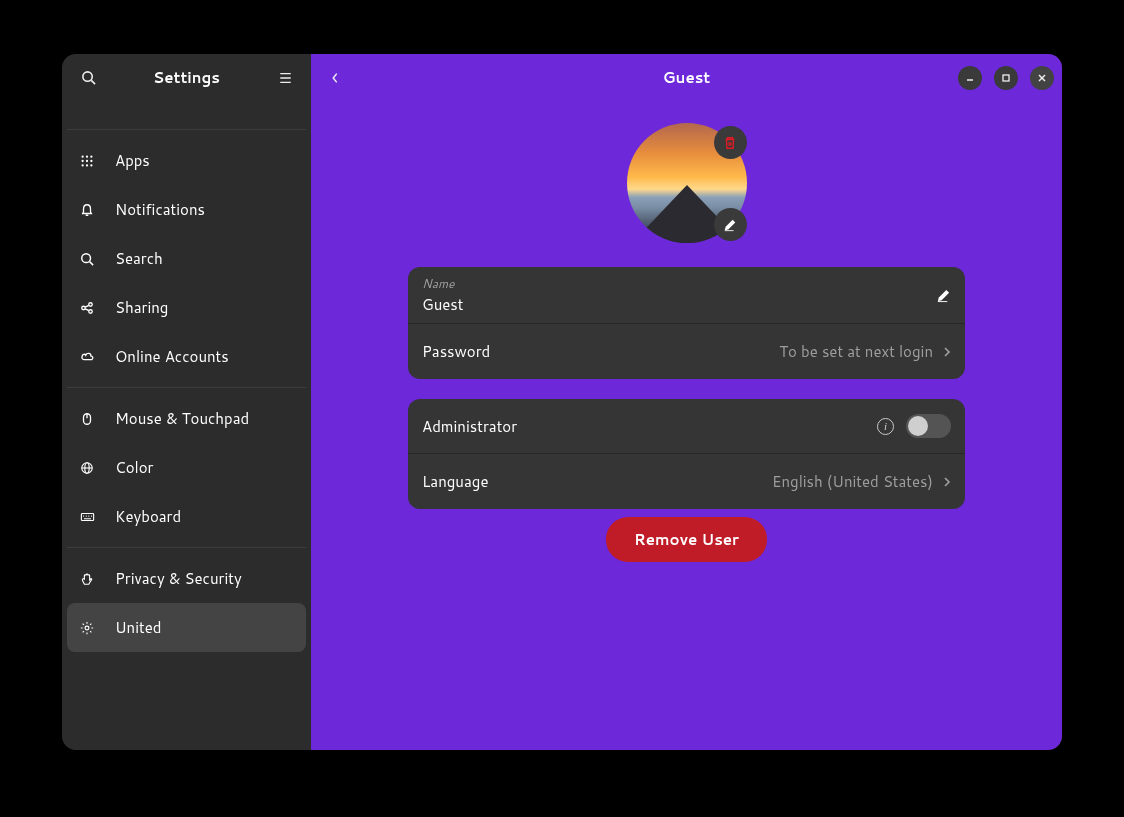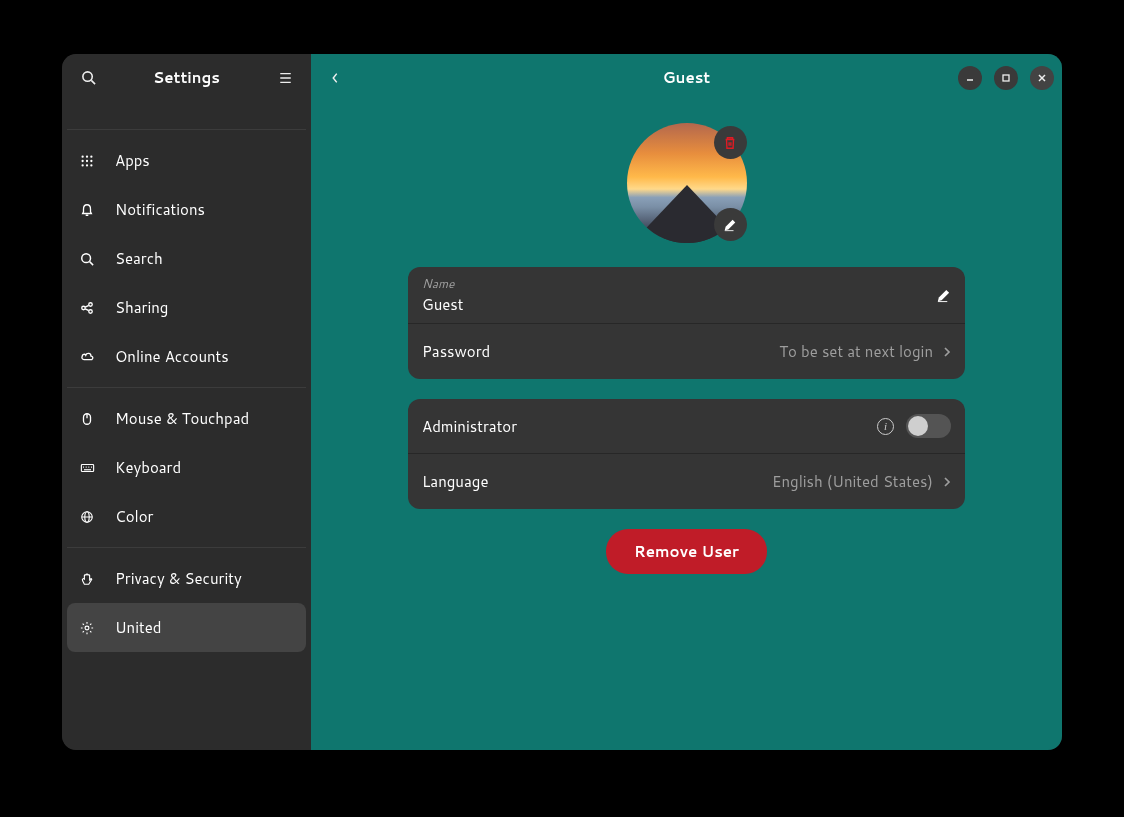--- a/index.html
+++ b/index.html
@@ -63,21 +63,21 @@
   }
   .sidebar-item.active { background: #444444; }
   .sidebar-item .icon { width: 16px; height: 16px; display:flex; align-items:center; justify-content:center; color: #fff; }
   .sidebar-item.cut { height: 22px; align-items: flex-start; padding-top: 0; overflow:hidden; }
   .separator { height: 1px; background: rgba(255,255,255,0.08); margin: 6px 0; }
   
   .main {
     flex: 1;
     display: flex;
     flex-direction: column;
-    background: #0f766e;
+    background: #6d28d9;
   }
   .main-header {
     height: 47px;
     display: flex;
     align-items: center;
     padding: 0 8px;
     position: relative;
   }
   .main-title {
     position: absolute;
@@ -186,21 +186,21 @@
   .info-icon {
     margin-right: 12px;
     width:17px; height:17px;
     border: 1.5px solid #ccc; border-radius:50%;
     display:flex; align-items:center; justify-content:center;
     font-size:11px; color:#ccc;
     font-family: serif;
     font-style: italic;
   }
   .remove-btn {
-    margin-top: 20px;
+    margin-top: 8px;
     background: #c01c28;
     color: #fff;
     border: none;
     font-size: 15px;
     font-weight: 700;
     padding: 12px 28px;
     border-radius: 22px;
     cursor: pointer;
   }
   .edit-pencil { color:#fff; }
@@ -296,40 +296,40 @@
         <span class="icon">
           <svg width="14" height="14" viewBox="0 0 16 16" fill="none" stroke="currentColor" stroke-width="1.5">
               <rect x="4" y="2" width="8" height="12" rx="4"></rect>
               <line x1="8" y1="2" x2="8" y2="7"></line>
             </svg>
         </span>
         <span>Mouse &amp; Touchpad</span>
       </div>
       <div class="sidebar-item">
         <span class="icon">
+          <svg width="14" height="14" viewBox="0 0 16 16" fill="none" stroke="currentColor" stroke-width="1.3">
+              <circle cx="8" cy="8" r="6"></circle>
+              <ellipse cx="8" cy="8" rx="2.5" ry="6"></ellipse>
+              <line x1="2" y1="8" x2="14" y2="8"></line>
+            </svg>
+        </span>
+        <span>Color</span>
+      </div>
+      <div class="sidebar-item">
+        <span class="icon">
           <svg width="15" height="14" viewBox="0 0 16 16" fill="none" stroke="currentColor" stroke-width="1.3">
               <rect x="1" y="4" width="14" height="8" rx="1"></rect>
               <line x1="3" y1="7" x2="4" y2="7"></line>
               <line x1="6" y1="7" x2="7" y2="7"></line>
               <line x1="9" y1="7" x2="10" y2="7"></line>
               <line x1="12" y1="7" x2="13" y2="7"></line>
               <line x1="4" y1="10" x2="12" y2="10"></line>
             </svg>
         </span>
         <span>Keyboard</span>
-      </div>
-      <div class="sidebar-item">
-        <span class="icon">
-          <svg width="14" height="14" viewBox="0 0 16 16" fill="none" stroke="currentColor" stroke-width="1.3">
-              <circle cx="8" cy="8" r="6"></circle>
-              <ellipse cx="8" cy="8" rx="2.5" ry="6"></ellipse>
-              <line x1="2" y1="8" x2="14" y2="8"></line>
-            </svg>
-        </span>
-        <span>Color</span>
       </div>
       <div class="separator"></div>
 
       <div class="sidebar-item">
         <span class="icon">
           <svg width="14" height="14" viewBox="0 0 16 16" fill="none" stroke="currentColor" stroke-width="1.3">
               <path d="M5 8 L5 4 C5 3 7 3 7 4 L7 3 C7 2 9 2 9 3 L9 4 C9 3 11 3 11 4 L11 9 L12 8 C13 7 14 8 13 9 L10 14 L5 14 L3 10 C2 8 4 7 5 8 Z"></path>
             </svg>
         </span>
         <span>Privacy &amp; Security</span>

